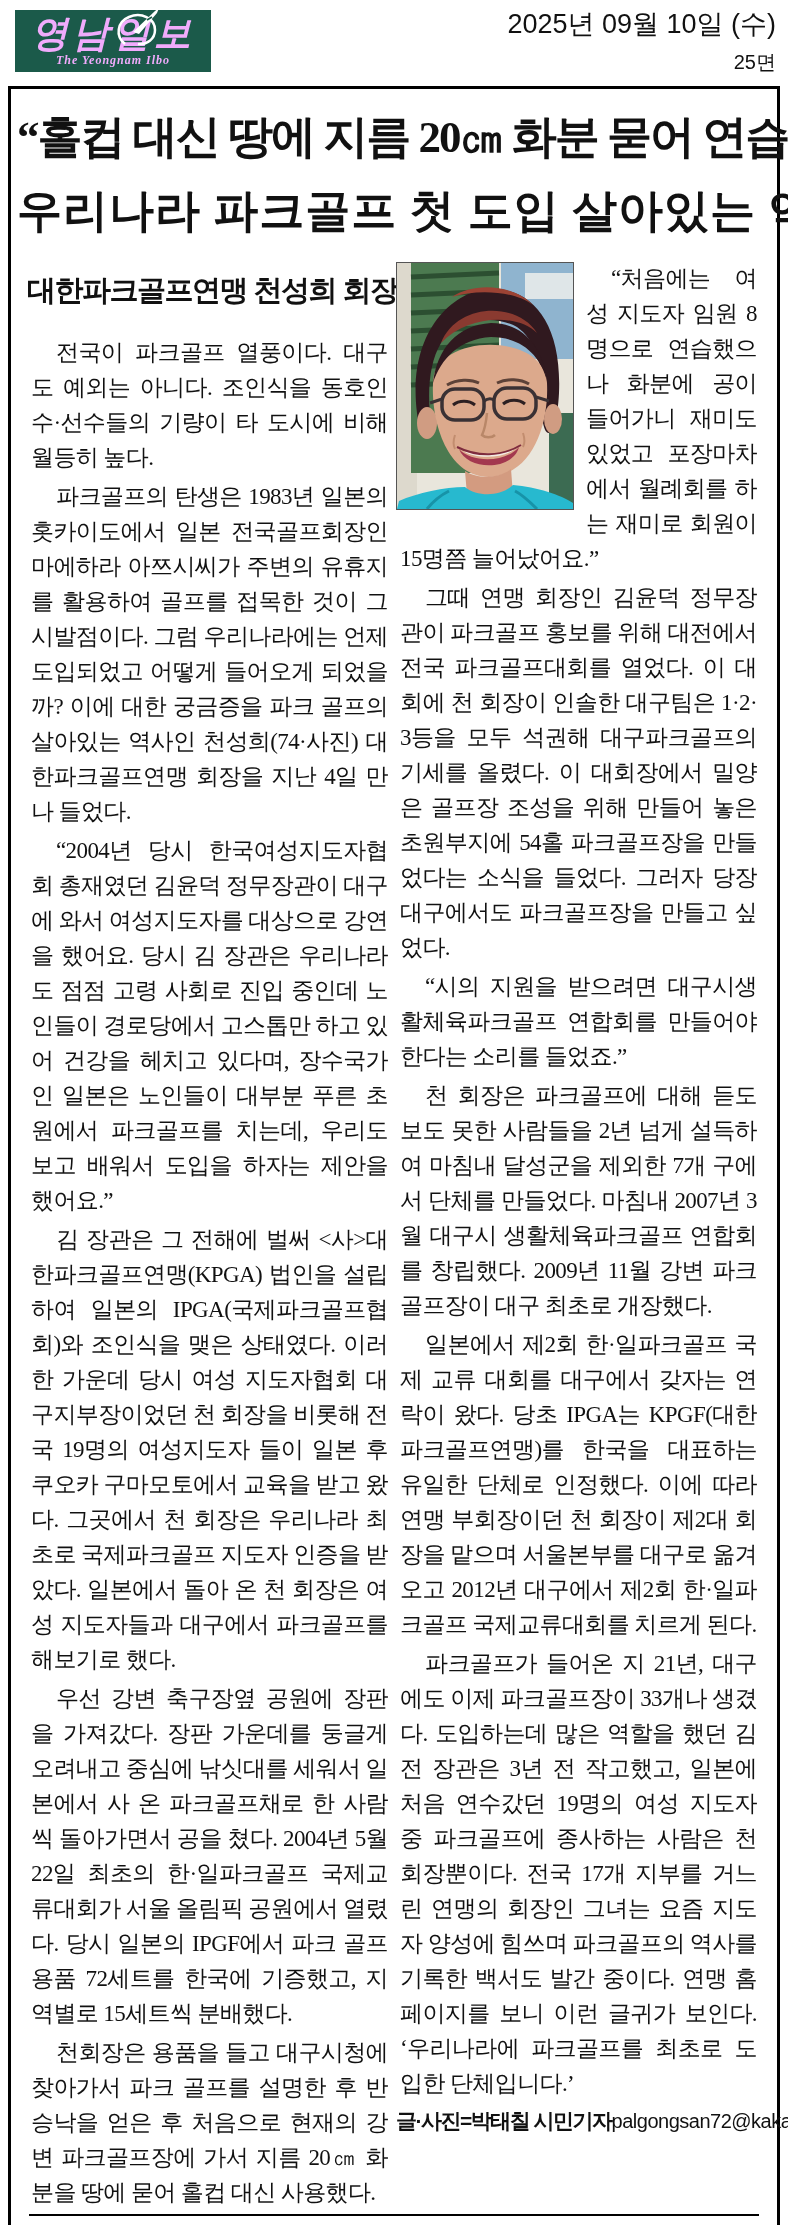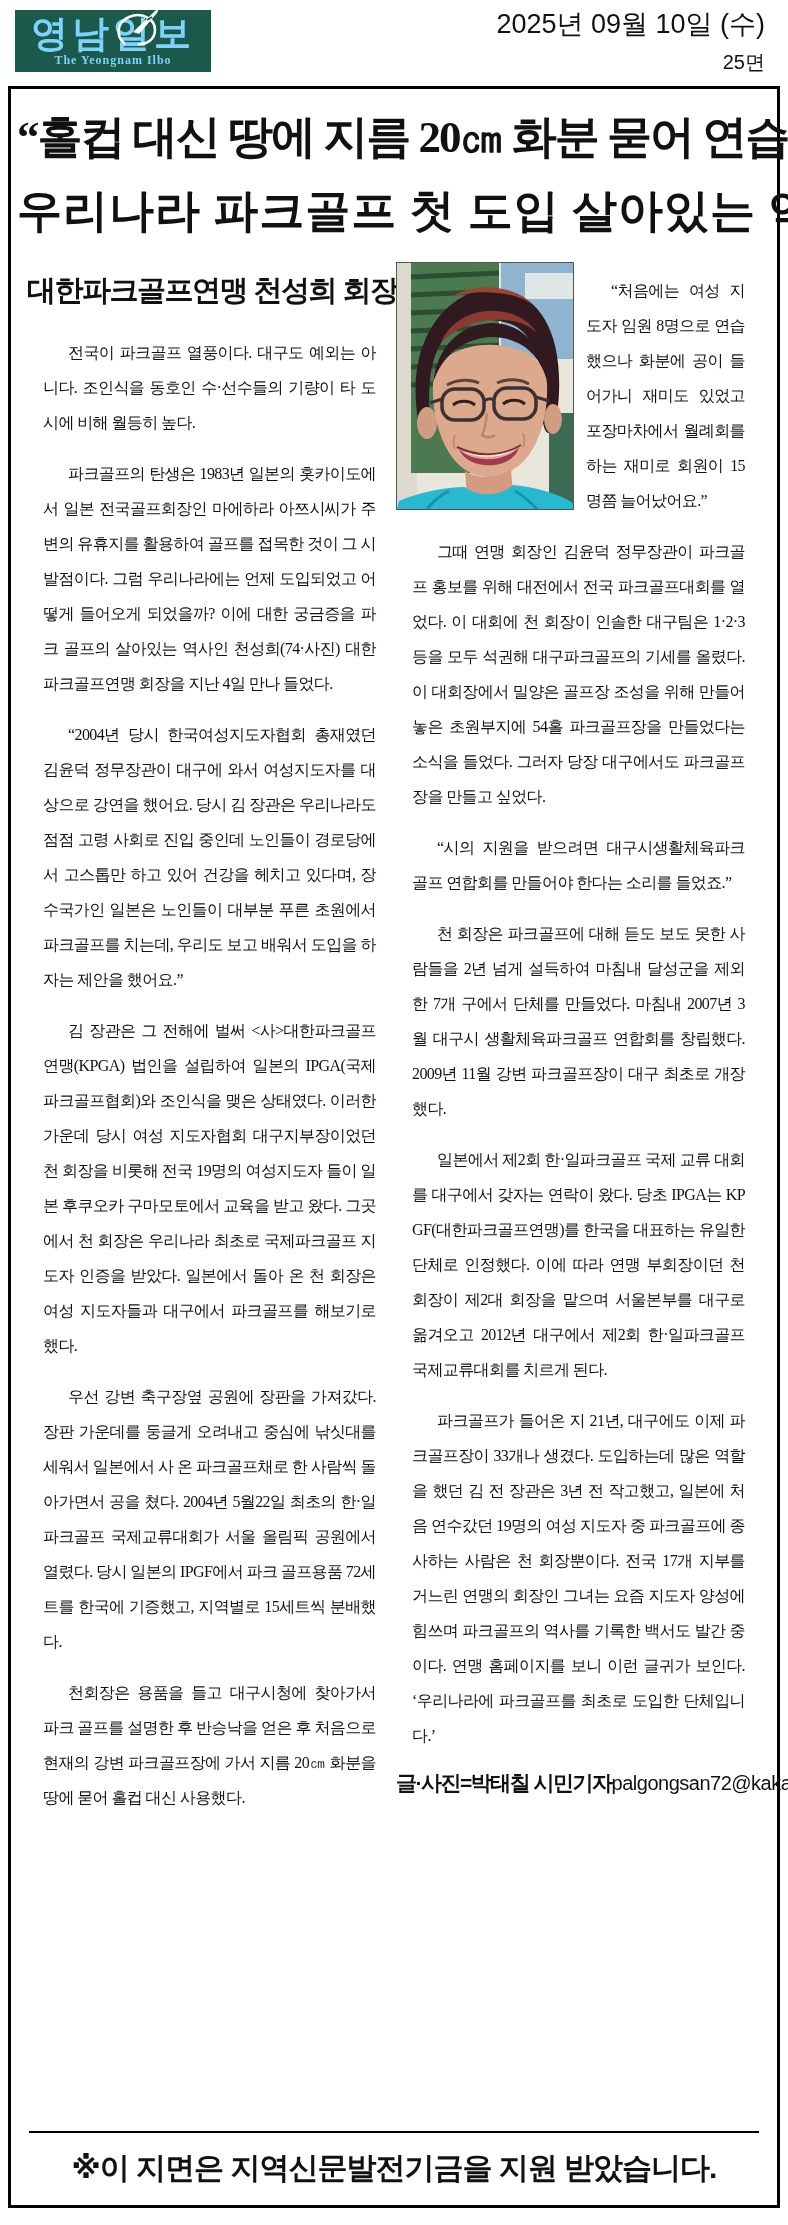--- a/index.html
+++ b/index.html
@@ -2,41 +2,41 @@
 <html><head>
 <meta charset="utf-8">
 <style>
   html,body{margin:0;padding:0;background:#ffffff;}
   body{width:788px;color:#111;font-family:"Liberation Serif","DejaVu Serif",serif;}
   .page{width:788px;min-height:2225px;box-sizing:border-box;background:#fff;}
 
   
   .masthead{position:relative;height:86px;}
   .logo-box{position:absolute;left:15px;top:10px;width:196px;height:62px;background:#1b5a4a;
-            color:#7dd3fc;text-align:center;box-sizing:border-box;padding-top:4px;}
+            color:#f0abfc;text-align:center;box-sizing:border-box;padding-top:4px;font-style:italic;}
   .logo-kr{font-size:37px;font-weight:bold;letter-spacing:4px;line-height:40px;position:relative;z-index:1;}
   .logo-en{font-size:12px;letter-spacing:1px;line-height:12px;font-weight:bold;}
   .quill{position:absolute;left:96px;top:-4px;z-index:2;}
-  .date-block{position:absolute;right:23px;top:6px;text-align:right;
+  .date-block{position:absolute;right:12px;top:6px;text-align:right;
               font-family:"Liberation Sans","DejaVu Sans",sans-serif;}
   .date{font-size:27px;letter-spacing:0;}
   .page-num{font-size:20px;font-weight:normal;margin-top:7px;}
 
   
   .article-box{margin:0 8px 10px;border:3px solid #000;min-height:2122px;box-sizing:border-box;
                display:flex;flex-direction:column;background:#fff;}
   .headlines{text-align:center;padding:18px 6px 6px;}
   .headline-1{margin:0;font-size:45px;font-weight:bold;letter-spacing:-2px;white-space:nowrap;}
   .headline-2{margin:14px 0 0;font-size:45px;font-weight:bold;letter-spacing:1px;white-space:nowrap;}
 
   .columns{display:flex;gap:4px;padding:10px 16px 0;}
   .col{flex:1 1 0;min-width:0;}
   .subheadline{margin:14px 0 24px;font-family:"Liberation Sans","DejaVu Sans",sans-serif;
                font-size:29px;font-weight:bold;letter-spacing:-1.5px;white-space:nowrap;}
-  .para{margin:16px;font-size:16px;line-height:35px;text-align:justify;text-indent:25px;
+  .para{margin:4px;font-size:23px;line-height:35px;text-align:justify;text-indent:25px;
         word-break:break-all;letter-spacing:-0.6px;}
 
   .photo-figure{float:left;width:178px;height:248px;margin:5px 12px 6px 0;border:1px solid #555;
                 box-sizing:border-box;overflow:hidden;background:#e9e6dc;}
   .photo-figure svg{display:block;}
 
   .byline{margin:6px 0 0;display:flex;justify-content:space-between;align-items:baseline;
           font-family:"Liberation Sans","DejaVu Sans",sans-serif;text-align:right;}
   .byline .author{font-weight:bold;font-size:21px;letter-spacing:-1.5px;white-space:nowrap;}
   .byline .email{font-size:20px;letter-spacing:-0.5px;white-space:nowrap;}

